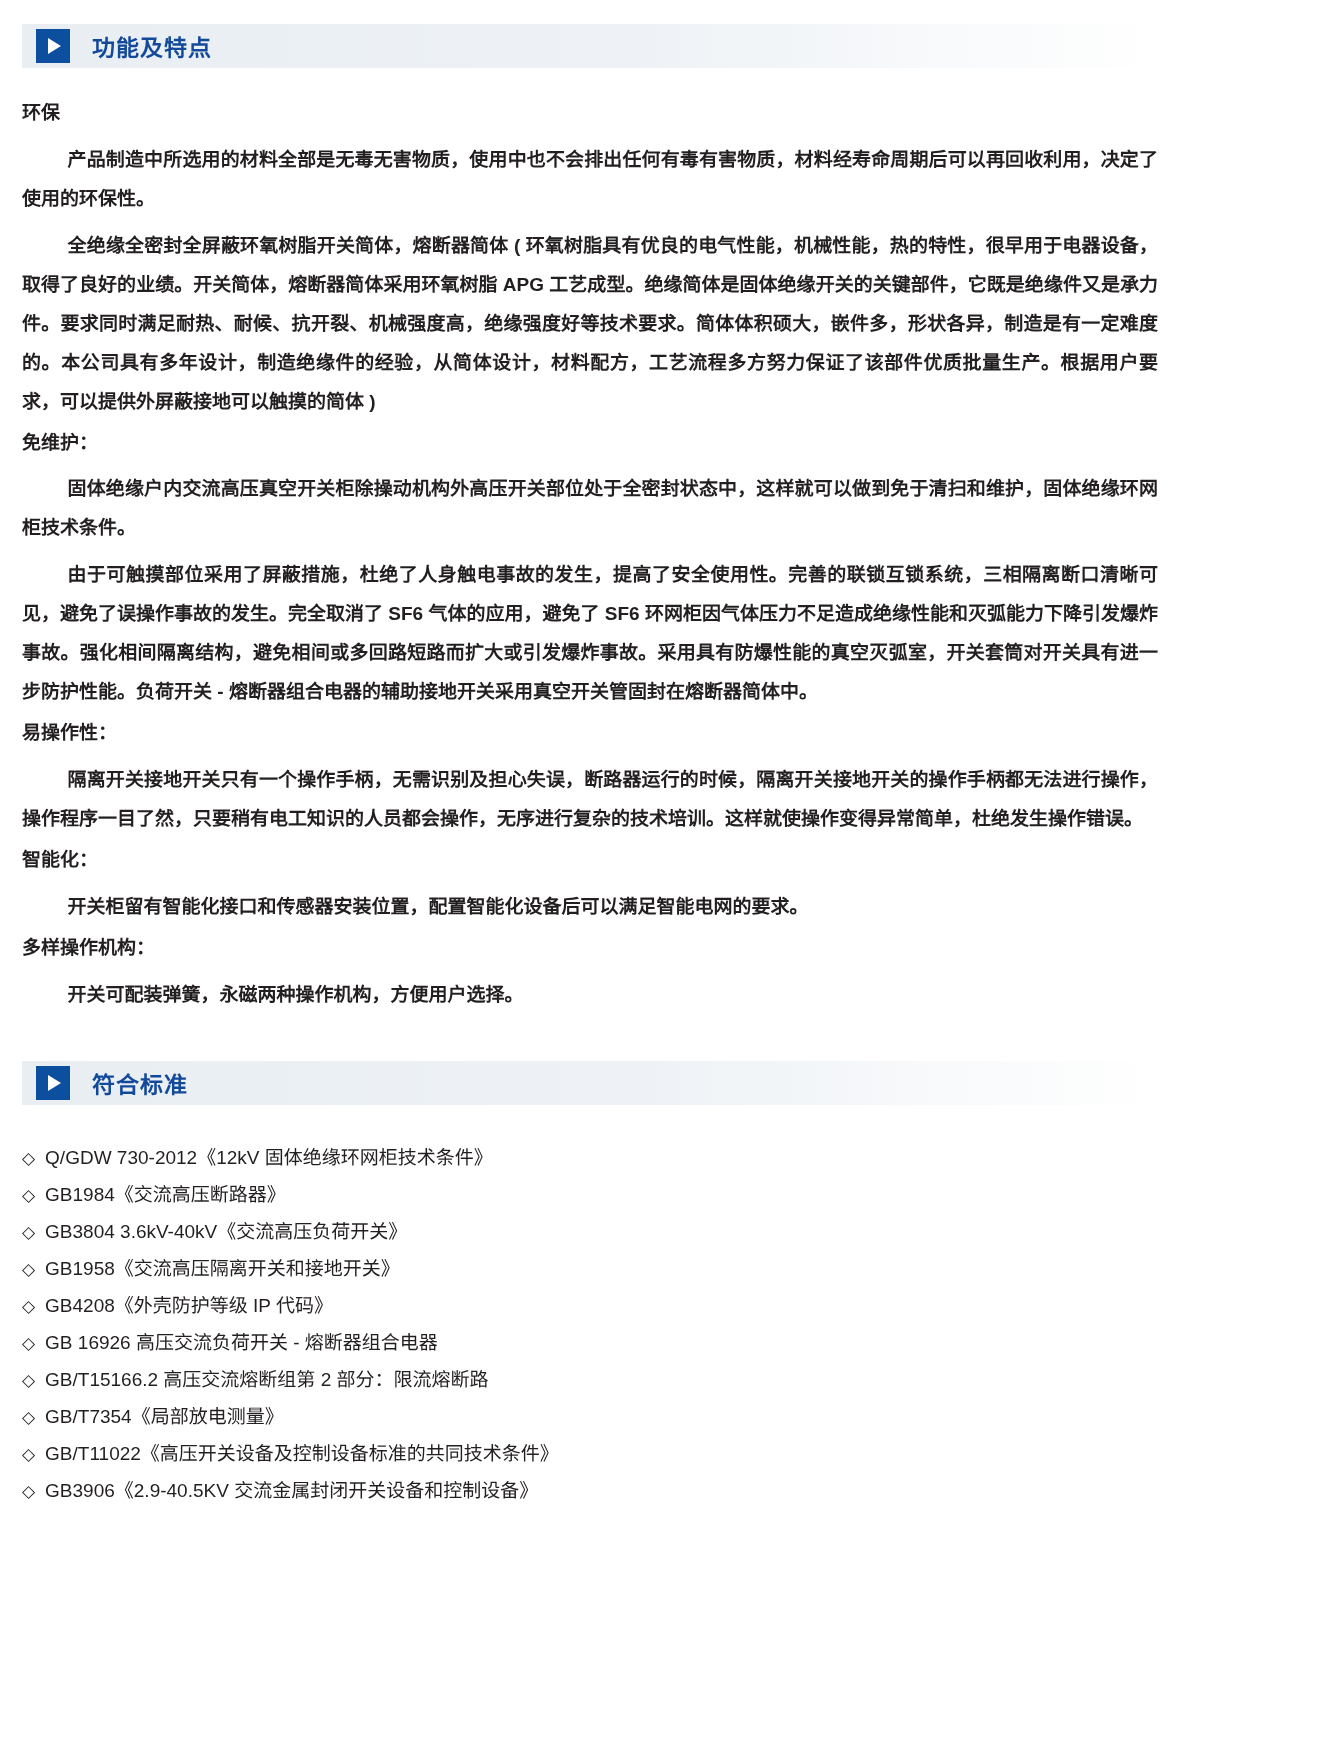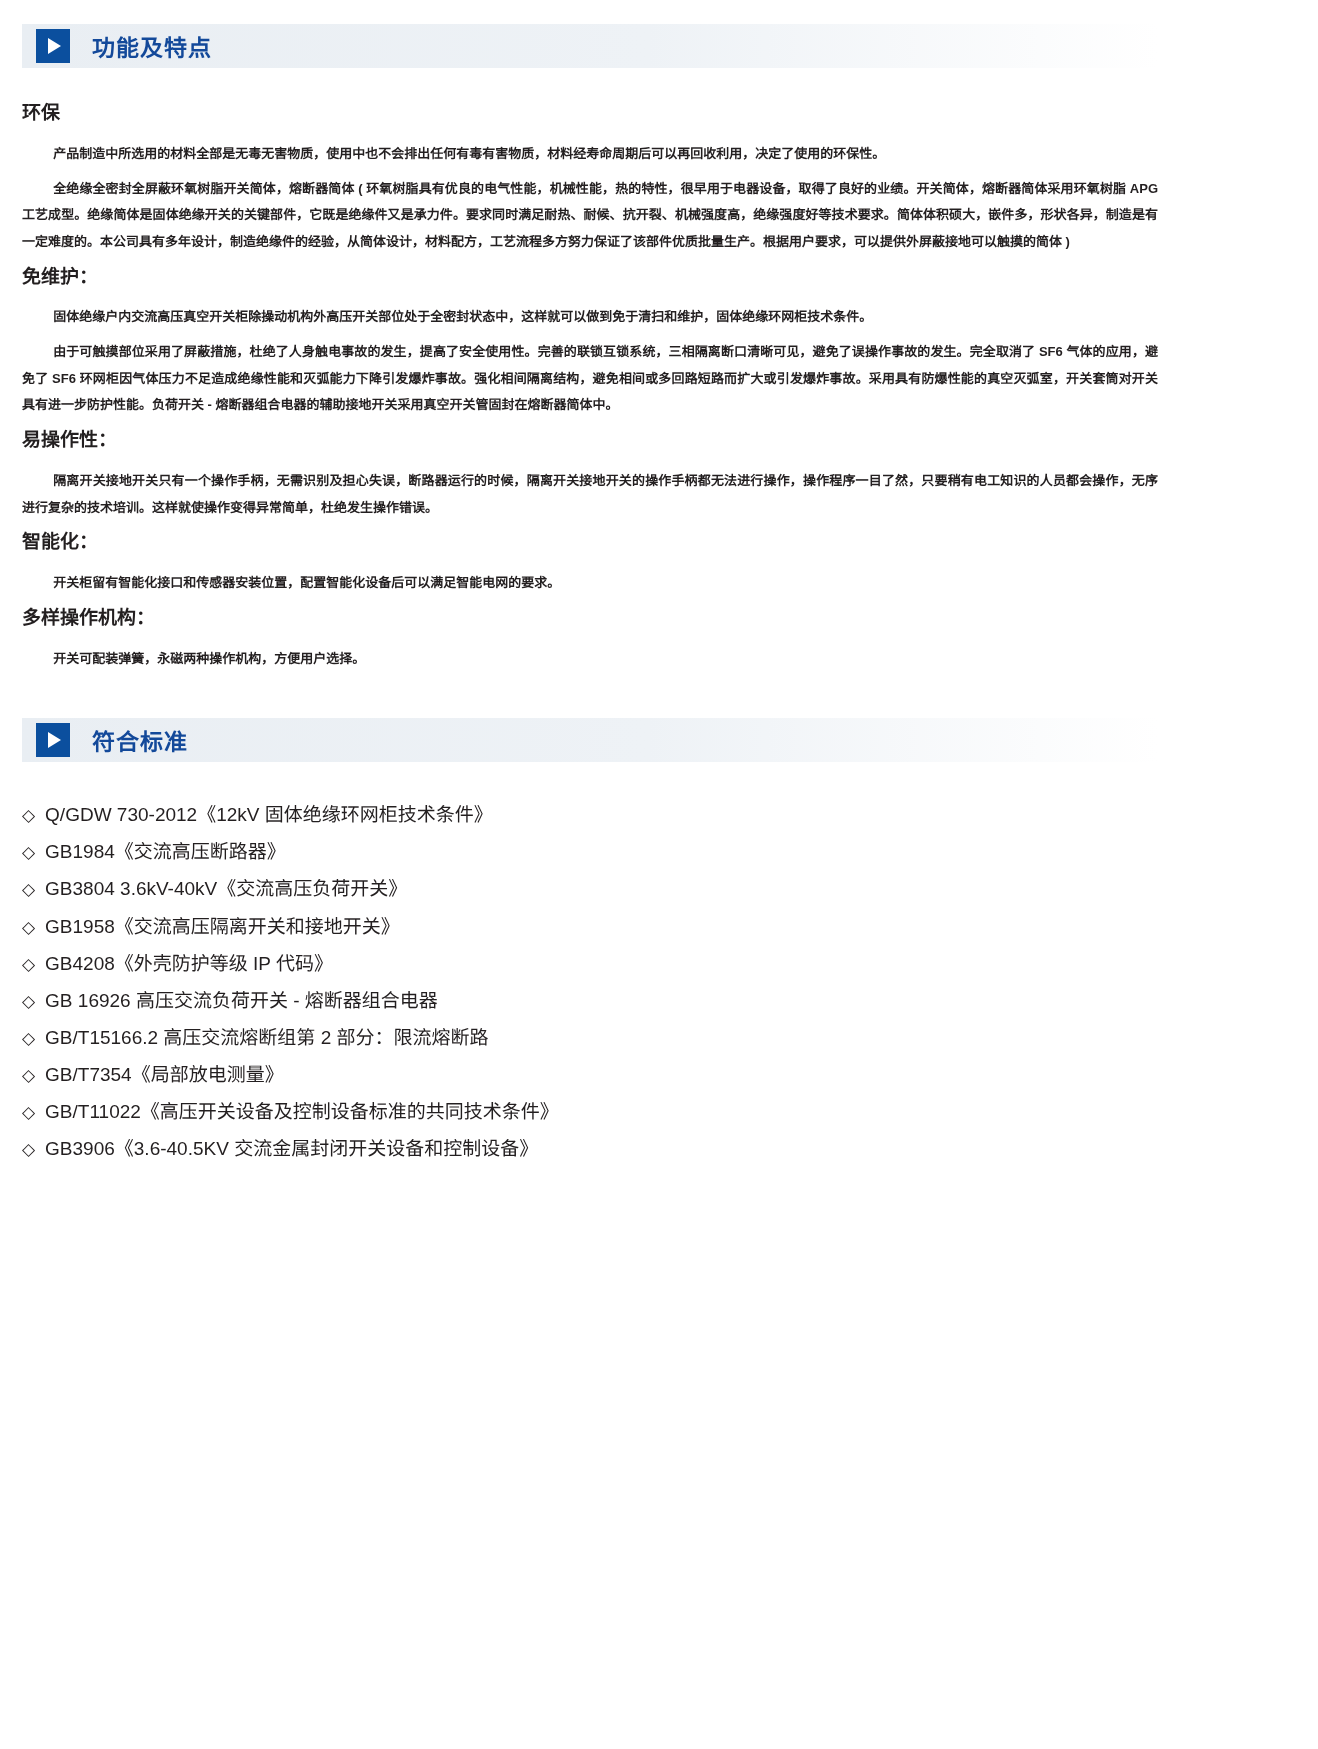--- a/index.html
+++ b/index.html
@@ -62,21 +62,21 @@
     margin-top: 26px;
     font-weight: bold;
   }
   .lead {
     font-size: 19px;
     line-height: 2.05;
     margin: 0 0 2px 0;
     color: #231f20;
   }
   .para {
-    font-size: 13px;
+    font-size: 19px;
     line-height: 2.05;
     margin: 8px 0 2px 0;
     text-align: justify;
     text-justify: inter-ideograph;
     text-indent: 2.4em;
     color: #231f20;
   }
   .para.tight {
     margin-bottom: 0;
   }
@@ -171,17 +171,17 @@
     <div class="std-item">
       <span class="diamond">◇</span>
       <span>GB/T7354《局部放电测量》</span>
     </div>
     <div class="std-item">
       <span class="diamond">◇</span>
       <span>GB/T11022《高压开关设备及控制设备标准的共同技术条件》</span>
     </div>
     <div class="std-item">
       <span class="diamond">◇</span>
-      <span>GB3906《3.6-40.5KV 交流金属封闭开关设备和控制设备》</span>
+      <span>GB3906《2.9-40.5KV 交流金属封闭开关设备和控制设备》</span>
     </div>
   </div>
 
 </div>
 
 </body></html>

